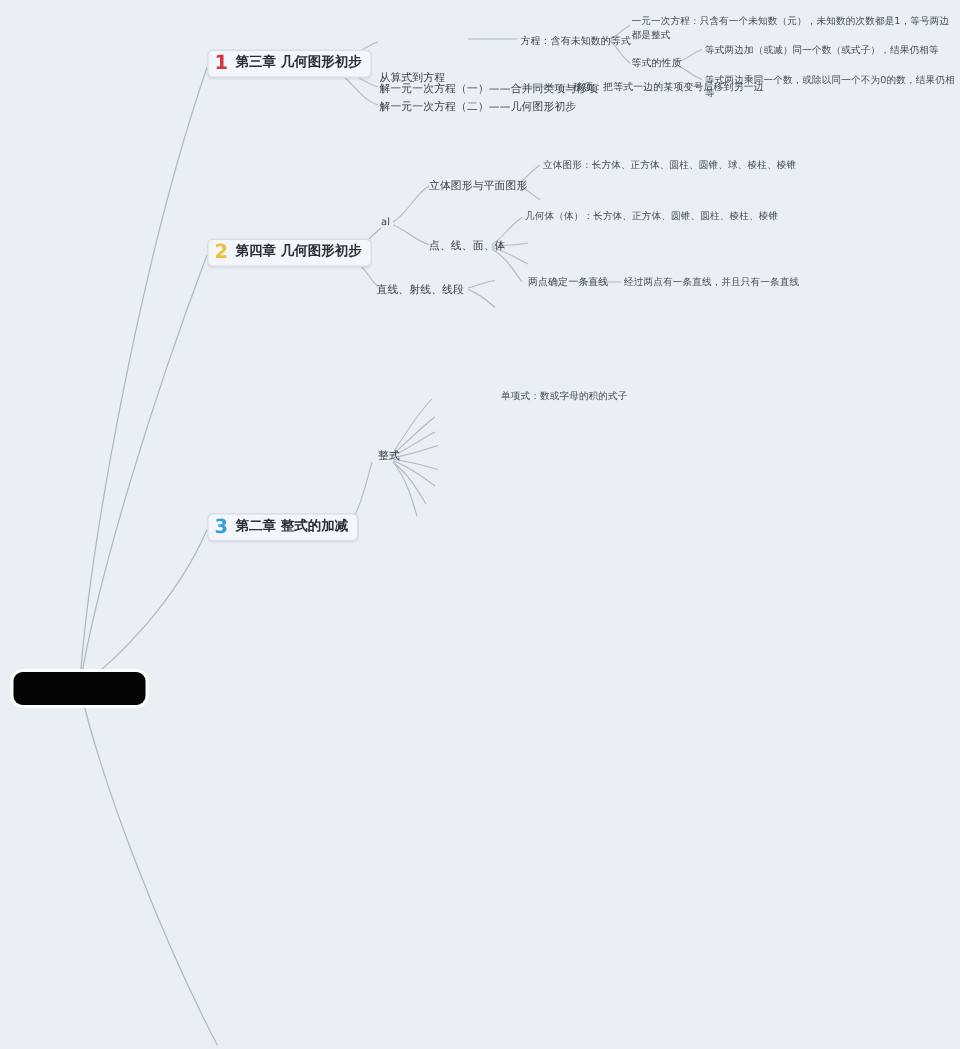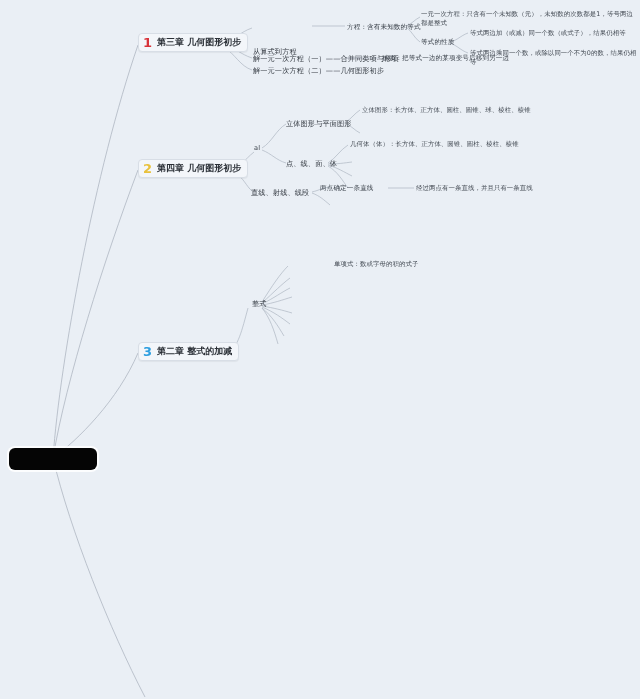--- a/index.html
+++ b/index.html
@@ -179,21 +179,21 @@
 
   <div class="node txt lvl4" style="left:362px; top:106px;text-align:right;">立体图形：长方体、正方体、圆柱、圆锥、球、棱柱、棱锥</div>
 
 
   <div class="node txt lvl2" style="left:286px; top:159px;">点、线、面、体</div>
 
   <div class="node txt lvl4" style="left:350px; top:140px;">几何体（体）：长方体、正方体、圆锥、圆柱、棱柱、棱锥</div>
 
   <div class="node txt lvl2" style="left:251px; top:188px;">直线、射线、线段</div>
 
-  <div class="node txt lvl3" style="left:320px; top:184px;">两点确定一条直线</div>
+  <div class="node txt lvl3" style="left:352px; top:184px;">两点确定一条直线</div>
 
   <div class="node txt lvl4" style="left:416px; top:184px;">经过两点有一条直线，并且只有一条直线</div>
 
   <div class="node chapter" style="left:138px; top:342px;">
     <span class="num num-3" style="color: rgb(47, 159, 224);">3</span>
     <span class="title">第二章 整式的加减</span>
   </div>
 
   <div class="node txt lvl2" style="left:252px; top:299px;">整式</div>
 

